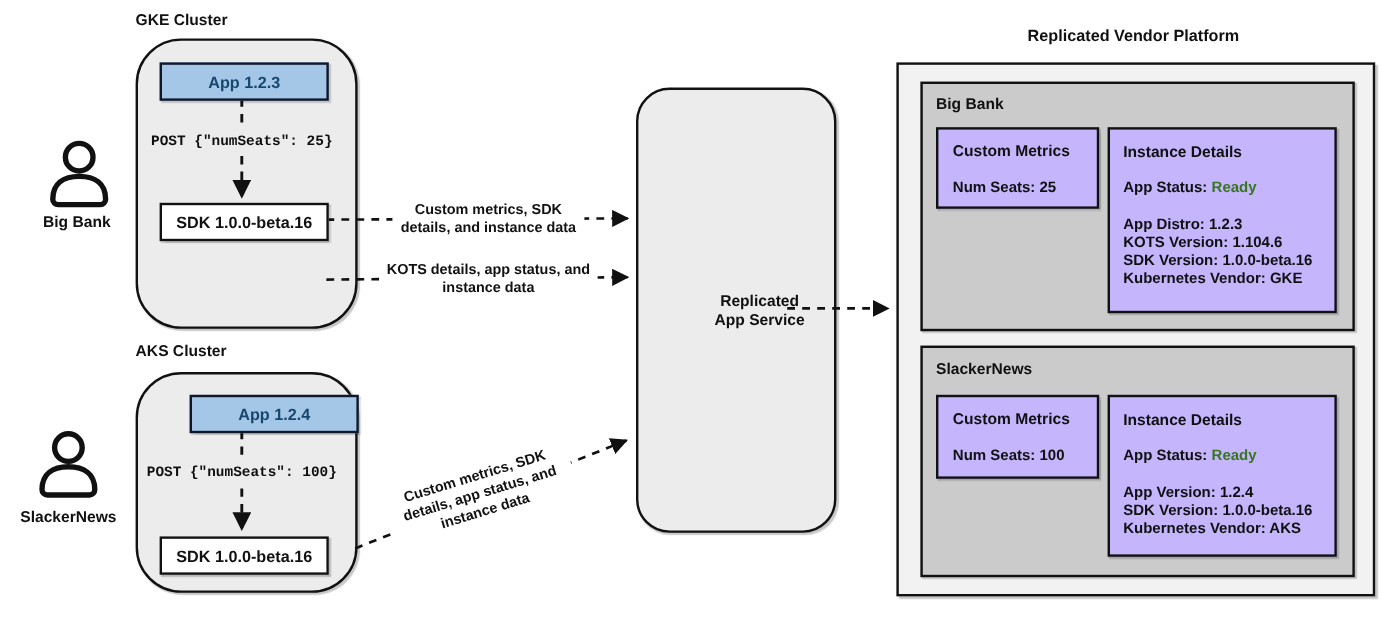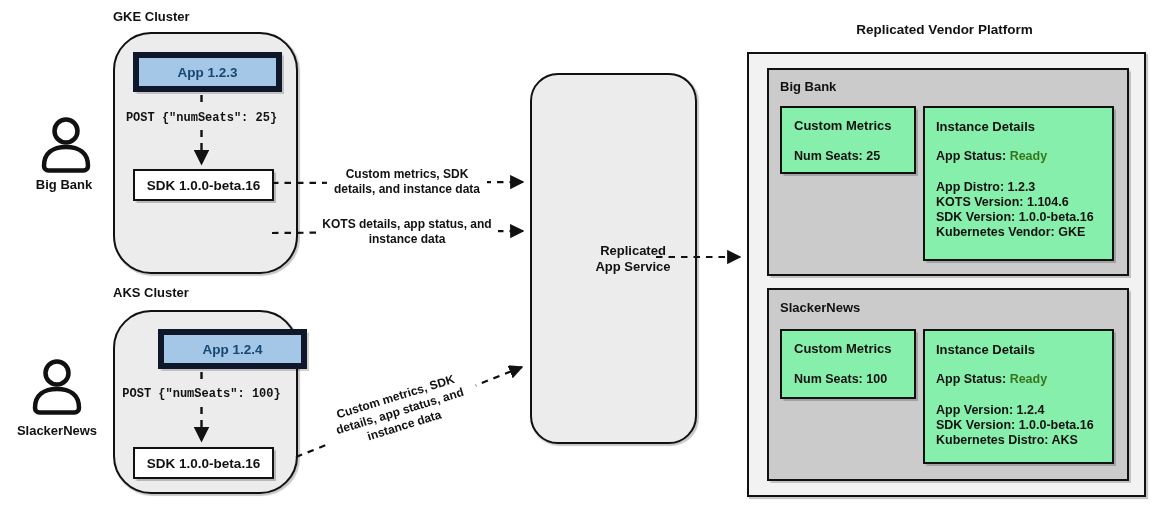--- a/index.html
+++ b/index.html
@@ -17,21 +17,21 @@
   }
   .cluster-title{font-weight:bold;font-size:13px;text-align:left;}
 
   
   .node{
     border:2.5px solid #111;background:#ffffff;
     display:flex;align-items:center;justify-content:center;
     font-weight:bold;font-size:13.5px;
     box-shadow:1.5px 1.5px 1px rgba(0,0,0,0.22);
   }
-  .node.blue{background:#a4c7e8;border:6px solid #0f172a;color:#17466f;box-shadow:1.5px 1.5px 1px rgba(0,0,0,0.18);text-align:center;}
+  .node.blue{background:#a4c7e8;border:2px solid #0f172a;color:#17466f;box-shadow:1.5px 1.5px 1px rgba(0,0,0,0.18);text-align:center;}
 
   .post-label{
     background:#ececec;font-family:"Liberation Mono", monospace;
     font-weight:bold;font-size:12px;text-align:center;line-height:16px;
   }
 
   
   .service-box{
     background:#ececec;border:2.5px solid #111;border-radius:28px;
     display:flex;align-items:center;justify-content:center;
@@ -52,21 +52,21 @@
     background:#f2f2f2;border:2.5px solid #111;
     box-shadow:2px 2px 1px rgba(0,0,0,0.22);
   }
   .platform-title{font-weight:bold;font-size:13.5px;text-align:center;}
   .section{
     background:#cbcbcb;border:2.5px solid #111;
     box-shadow:1.5px 1.5px 1px rgba(0,0,0,0.2);
   }
   .section-label{font-weight:bold;font-size:13px;}
   .card{
-    background:#86efac;border:2.5px solid #111;
+    background:#c4b5fd;border:2.5px solid #111;
     box-shadow:1.5px 1.5px 1px rgba(0,0,0,0.2);
     font-size:12.5px;font-weight:bold;
   }
   .card .card-title{padding:10px 0 0 12px;font-size:13px;}
   .cm-value{padding:16px 0 0 12px;white-space:nowrap;}
   .id-body{padding:11px 2px 0 11px;}
   .id-status{margin-top:15px;white-space:nowrap;}
   .id-lines{margin-top:17px;line-height:15px;}
   .id-lines div{white-space:nowrap;}
   .green{color:#38761d;}
@@ -153,21 +153,21 @@
     <div class="cm-value">Num Seats: 100</div>
   </div>
 
   <div class="abs card lbl" style="left:923px;top:329px;width:187px;height:131px;">
     <div class="id-body">
       <div style="font-size:13px;">Instance Details</div>
       <div class="id-status"><span>App Status:</span> <span class="green">Ready</span></div>
       <div class="id-lines">
         <div>App Version: 1.2.4</div>
         <div>SDK Version: 1.0.0-beta.16</div>
-        <div>Kubernetes Distro: AKS</div>
+        <div>Kubernetes Vendor: AKS</div>
       </div>
     </div>
   </div>
 
   <svg id="arrows" width="1166" height="516" viewBox="0 0 1166 516">
     <defs>
       <marker id="ah" viewBox="0 0 10 10" refX="9" refY="5" markerWidth="6.5" markerHeight="6.5" orient="auto-start-reverse">
         <path d="M0,0 L10,5 L0,10 Z" fill="#111"></path>
       </marker>
     </defs>

